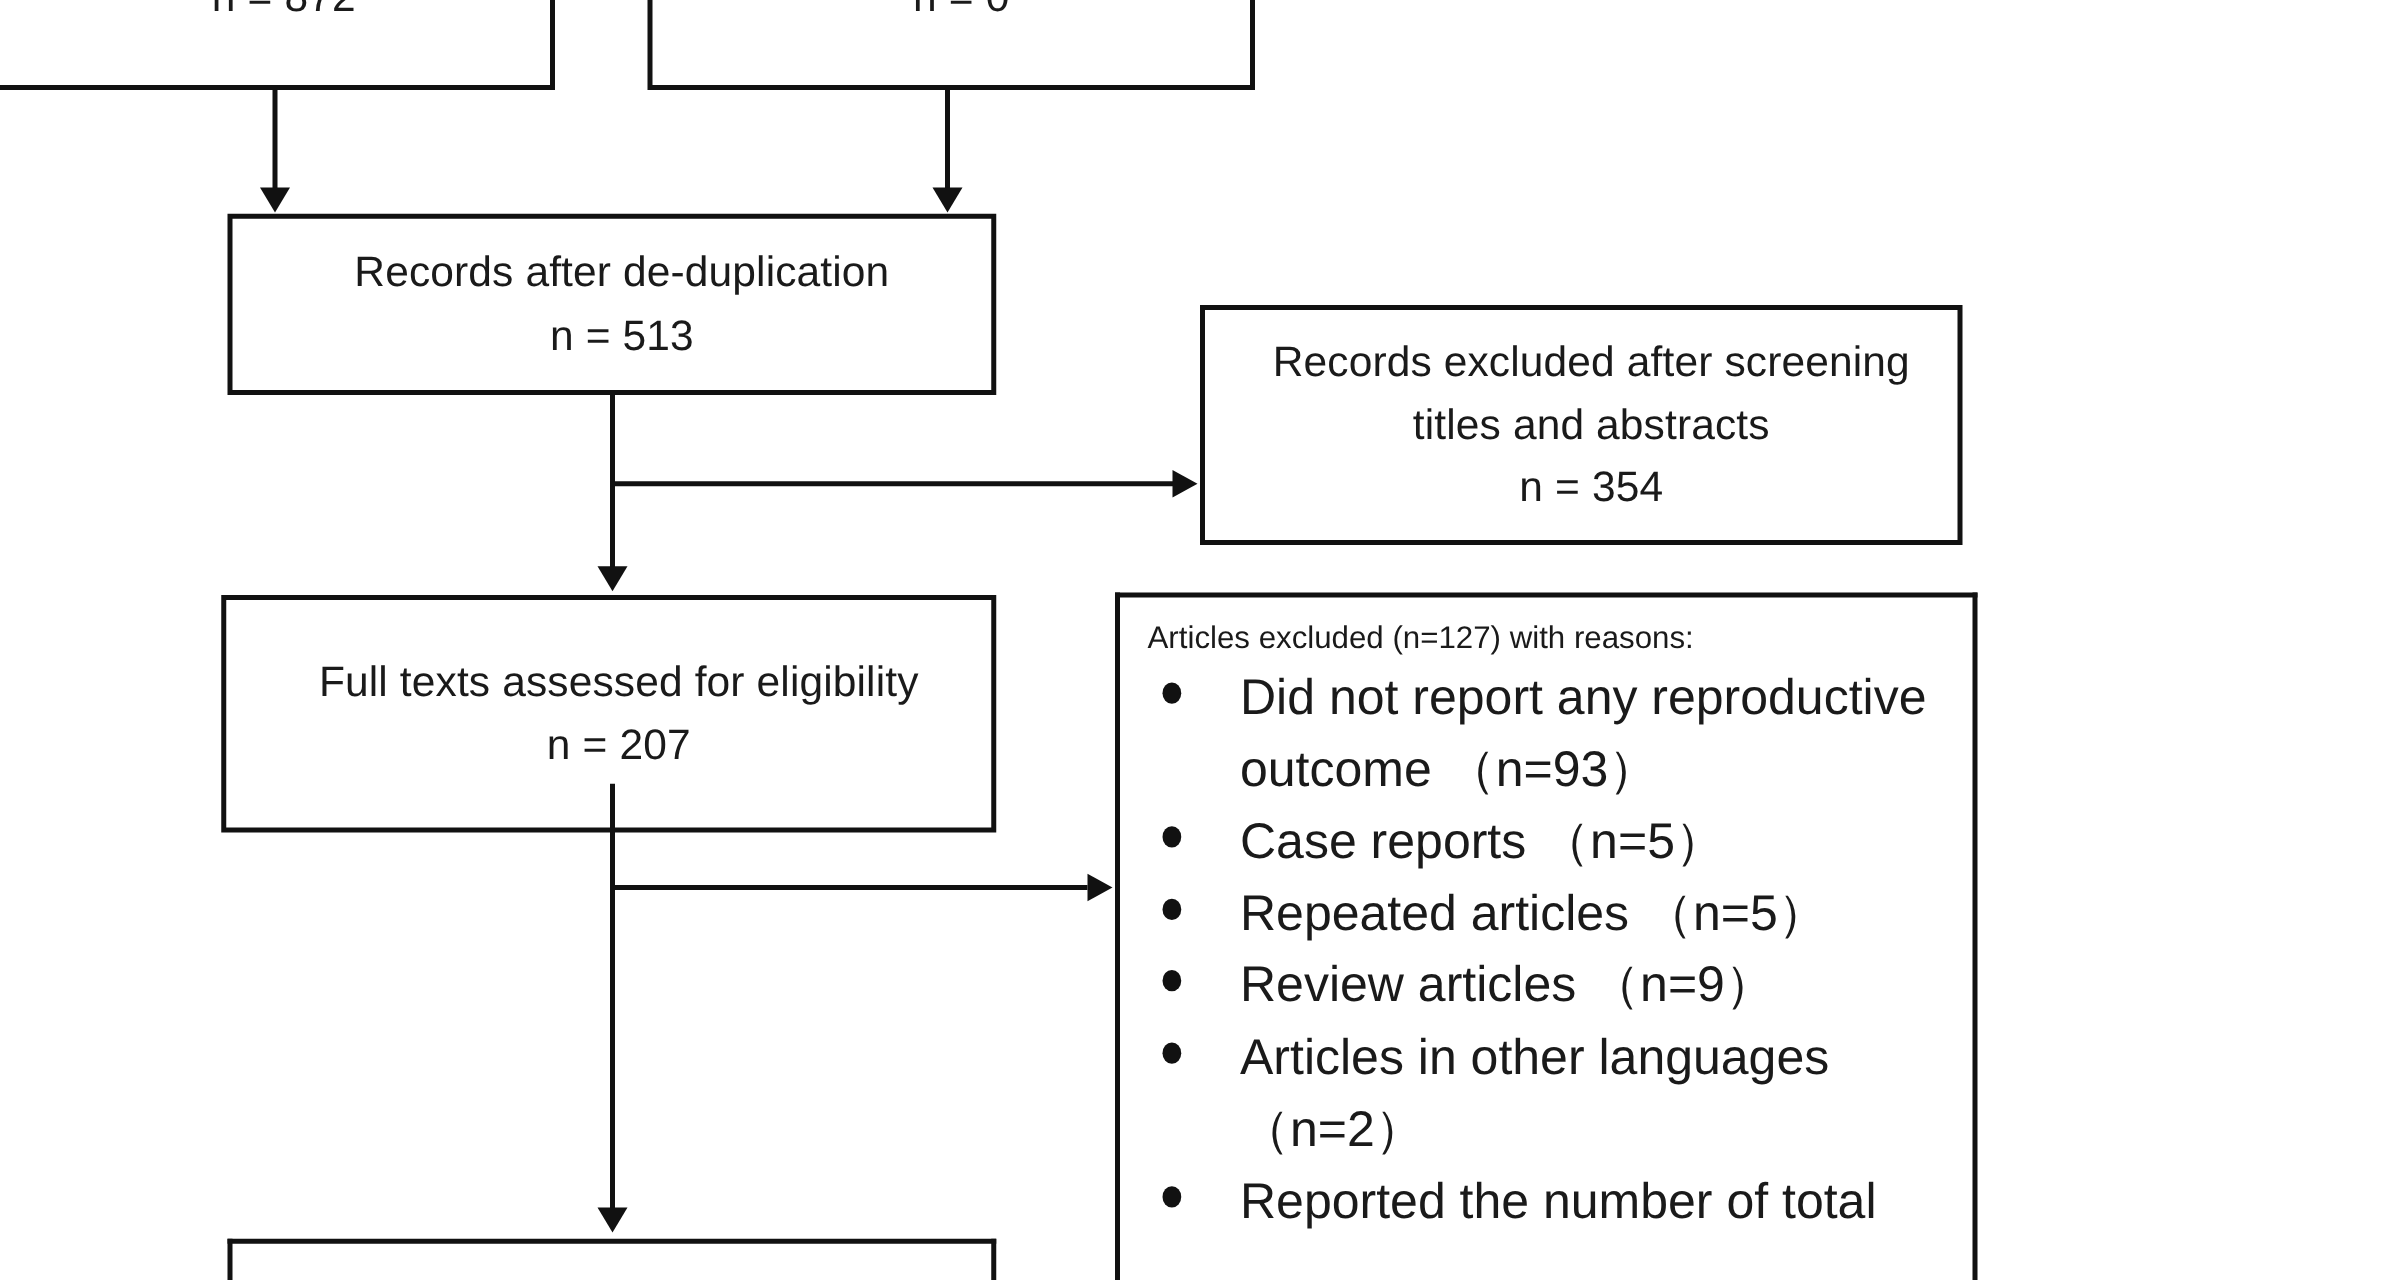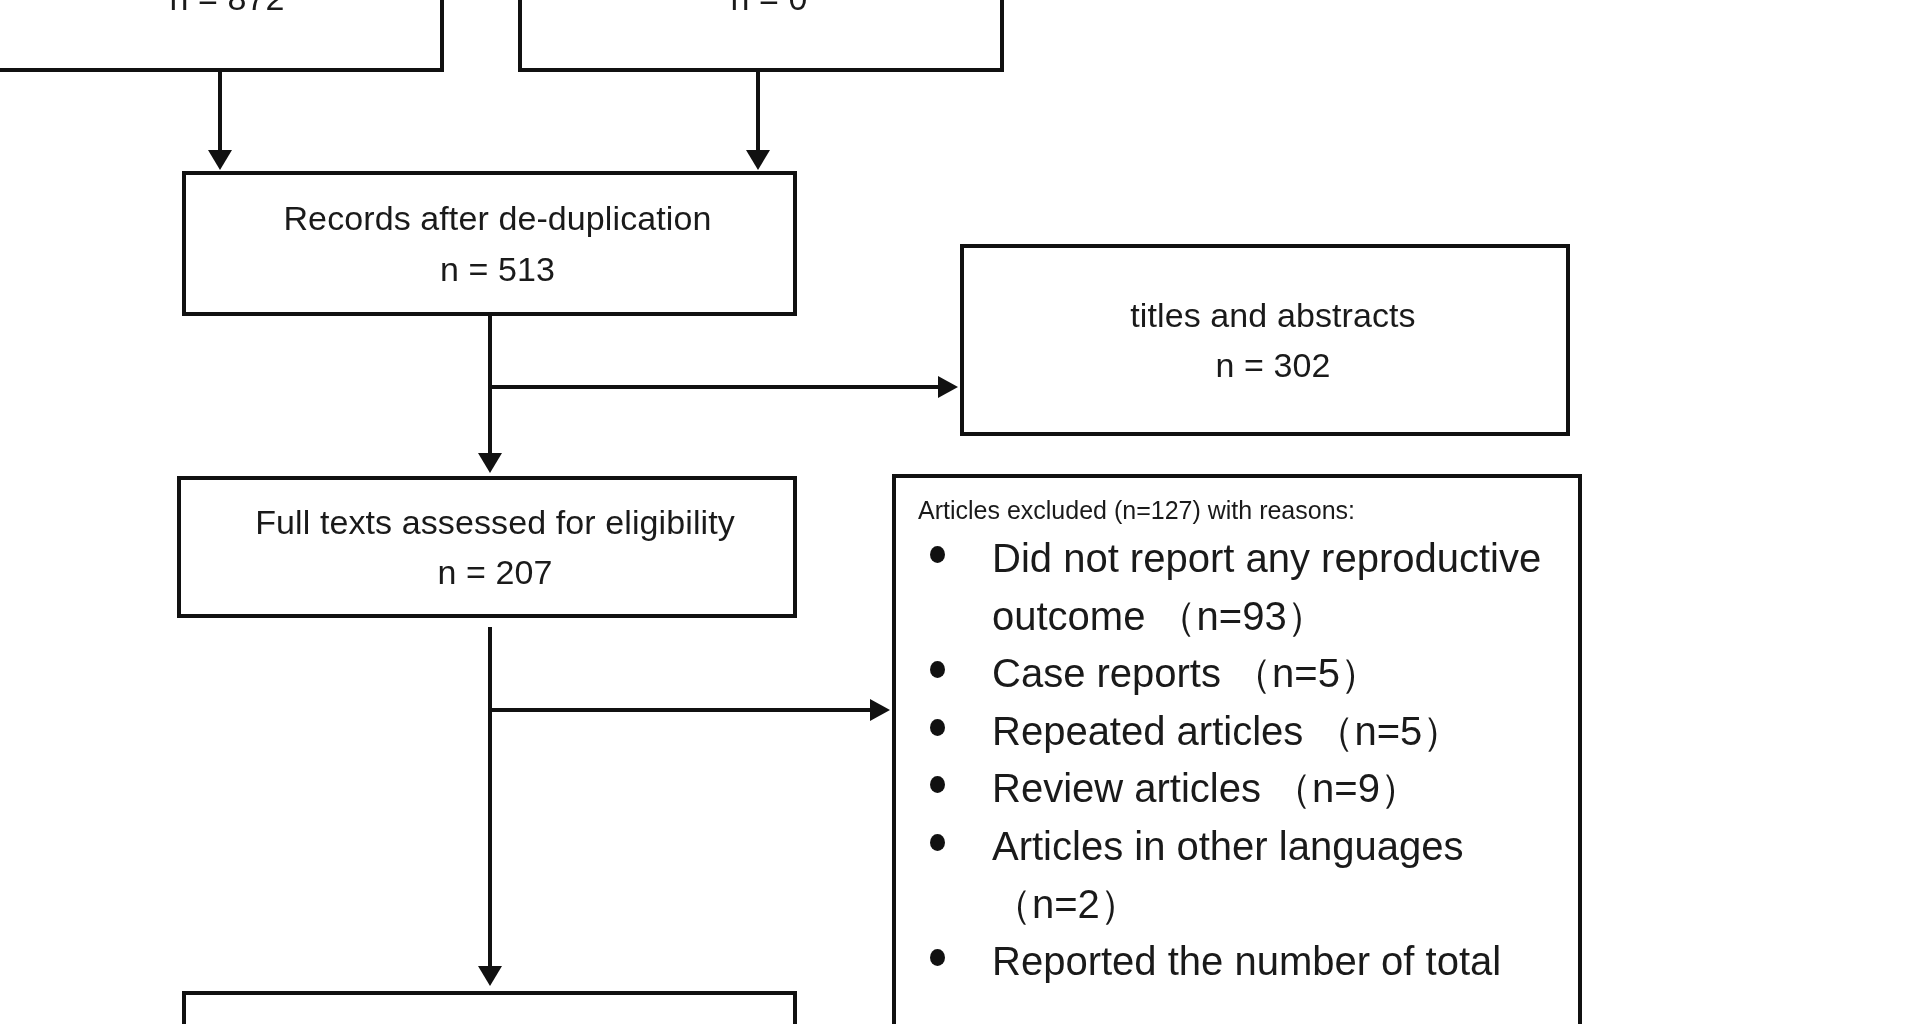--- a/index.html
+++ b/index.html
@@ -71,21 +71,21 @@
     top: 244px;
     width: 610px;
     height: 192px;
     gap: 6px;
   }
   
   #box-fulltext {
     left: 177px;
     top: 476px;
     width: 620px;
-    height: 142px;
+    height: 190px;
     gap: 6px;
   }
   
   #box-reasons {
     left: 892px;
     top: 474px;
     width: 690px;
     height: 560px;
     padding: 16px 0 0 22px;
     align-items: flex-start;
@@ -180,22 +180,23 @@
     <div class="node-line">n = 513</div>
   </div>
 
   <div class="vline" style="left:488px; top:316px; height:140px;"></div>
   <div class="arrow-down" style="left:478px; top:453px;"></div>
 
   <div class="hline" style="left:488px; top:385px; width:452px;"></div>
   <div class="arrow-right" style="left:938px; top:376px;"></div>
 
   <div class="node" id="box-screen-excluded">
+    <div class="node-line">Records excluded after screening</div>
     <div class="node-line">titles and abstracts</div>
-    <div class="node-line">n = 302</div>
+    <div class="node-line">n = 354</div>
   </div>
 
   <div class="node" id="box-fulltext">
     <div class="node-line">Full texts assessed for eligibility</div>
     <div class="node-line">n = 207</div>
   </div>
 
   <div class="vline" style="left:488px; top:627px; height:343px;"></div>
   <div class="arrow-down" style="left:478px; top:966px;"></div>
 

